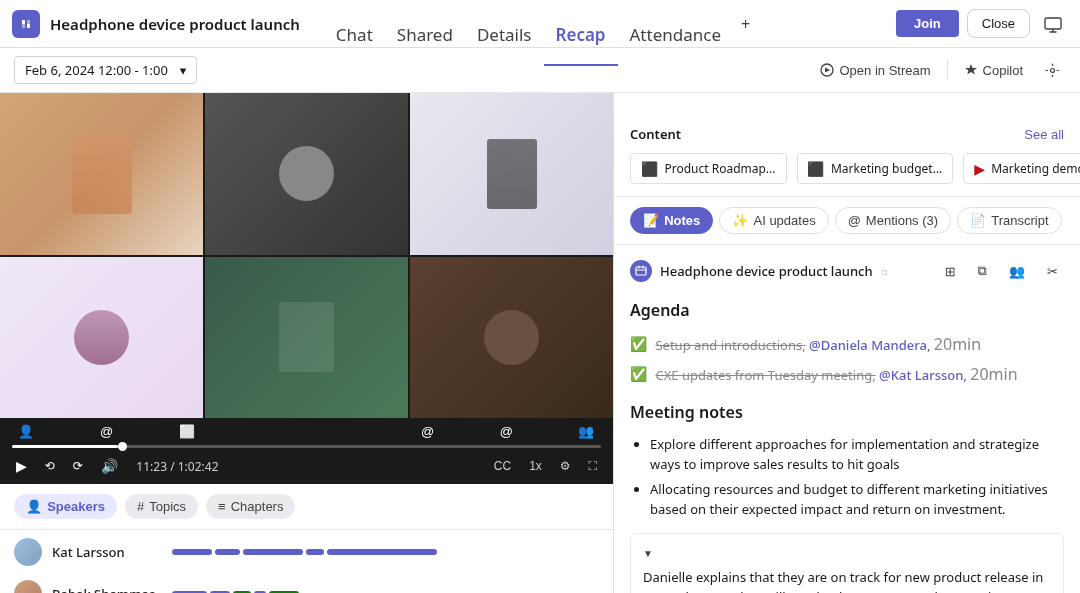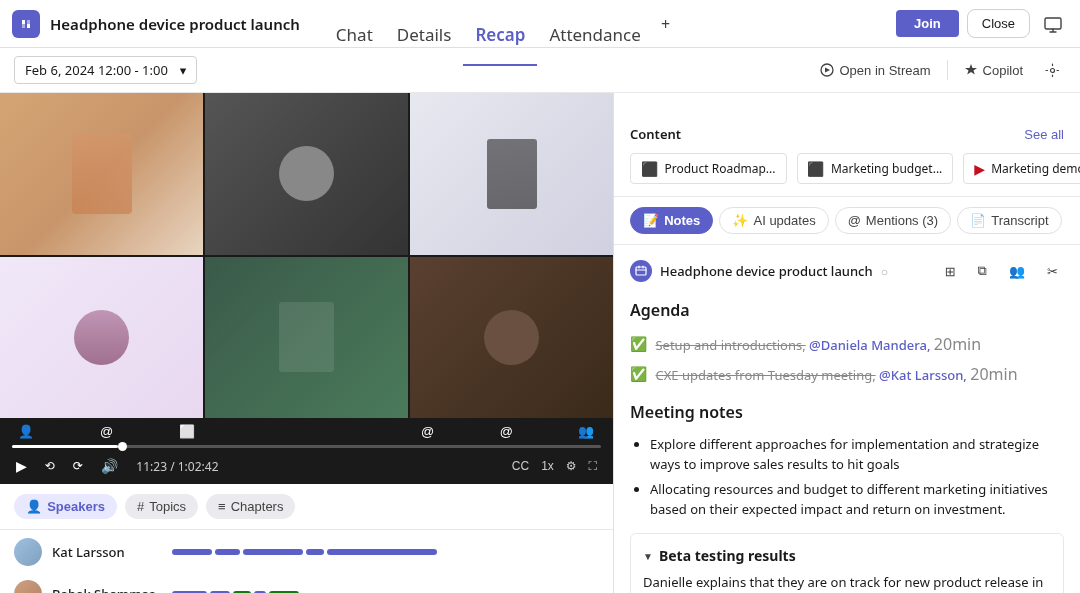--- a/index.html
+++ b/index.html
@@ -67,21 +67,21 @@
     .avatar-circle { width: 60px; height: 60px; border-radius: 50%; background: #888; overflow: hidden; }
 
     
     .video-controls-section { background: #1a1a1a; padding: 4px 12px 8px; flex-shrink: 0; }
     .progress-bar { width: 100%; height: 3px; background: #555; border-radius: 2px; margin-bottom: 8px; position: relative; }
     .progress-fill { height: 3px; background: #fff; border-radius: 2px; width: 18%; }
     .progress-dot { position: absolute; top: -3px; left: 18%; width: 9px; height: 9px; background: #fff; border-radius: 50%; }
     .ctrl-row { display: flex; align-items: center; gap: 10px; }
     .ctrl-btn { background: none; border: none; color: #fff; font-size: 14px; cursor: pointer; padding: 2px 4px; }
     .ctrl-time { color: #ccc; font-size: 12px; margin-left: 4px; }
-    .ctrl-right { margin-left: auto; display: flex; align-items: flex-end; gap: 4px; }
+    .ctrl-right { margin-left: auto; display: flex; align-items: flex-end; gap: 10px; }
     .ctrl-icon { color: #ccc; font-size: 13px; cursor: pointer; }
 
     
     .speakers-tabs { display: flex; align-items: center; gap: 8px; padding: 10px 14px; border-bottom: 1px solid #e8e8e8; background: #fff; }
     .spk-tab {
       display: flex; align-items: center; gap: 5px; padding: 5px 12px;
       border-radius: 16px; font-size: 13px; cursor: pointer; border: none; background: #ebebef; color: #424242;
     }
     .spk-tab.active { background: #e8e8ff; color: #5b5fc7; font-weight: 600; }
 
@@ -177,20 +177,21 @@
         <rect width="16" height="16" fill="#5b5fc7" rx="3"></rect>
         <path d="M4 4h3v8H4zM9 4h3v8H9z" fill="white" opacity="0.5"></path>
         <path d="M4 4h3v4H4z" fill="white"></path>
         <path d="M9 8h3v4H9z" fill="white"></path>
       </svg>
   </div>
   <span class="meeting-title">Headphone device product launch</span>
 
   <nav class="nav-tabs">
     <div class="nav-tab">Chat</div>
+    <div class="nav-tab">Shared</div>
     <div class="nav-tab">Details</div>
     <div class="nav-tab active">Recap</div>
     <div class="nav-tab">Attendance</div>
     <div class="nav-tab-add">+</div>
   </nav>
 
   <div class="top-right">
     <button class="btn-join">Join</button>
     <button class="btn-close">Close</button>
     <button class="icon-btn">
@@ -430,21 +431,20 @@
         <div class="section-title">Meeting notes</div>
         <ul class="bullet-list">
           <li>Explore different approaches for implementation and strategize ways to improve sales results to hit goals</li>
           <li>Allocating resources and budget to different marketing initiatives based on their expected impact and return on investment.</li>
         </ul>
       </div>
 
       <div class="beta-section">
         <div class="beta-header">
           <span class="beta-arrow">▼</span>
-          <span class="beta-title">Beta testing results</span>
         </div>
         <p class="beta-text">Danielle explains that they are on track for new product release in December. But they will need to keep an eye on beta testing results. She will follow up on that.</p>
 
       </div>
 
     </div>
   </div>
 </div>
 
 </body></html>

